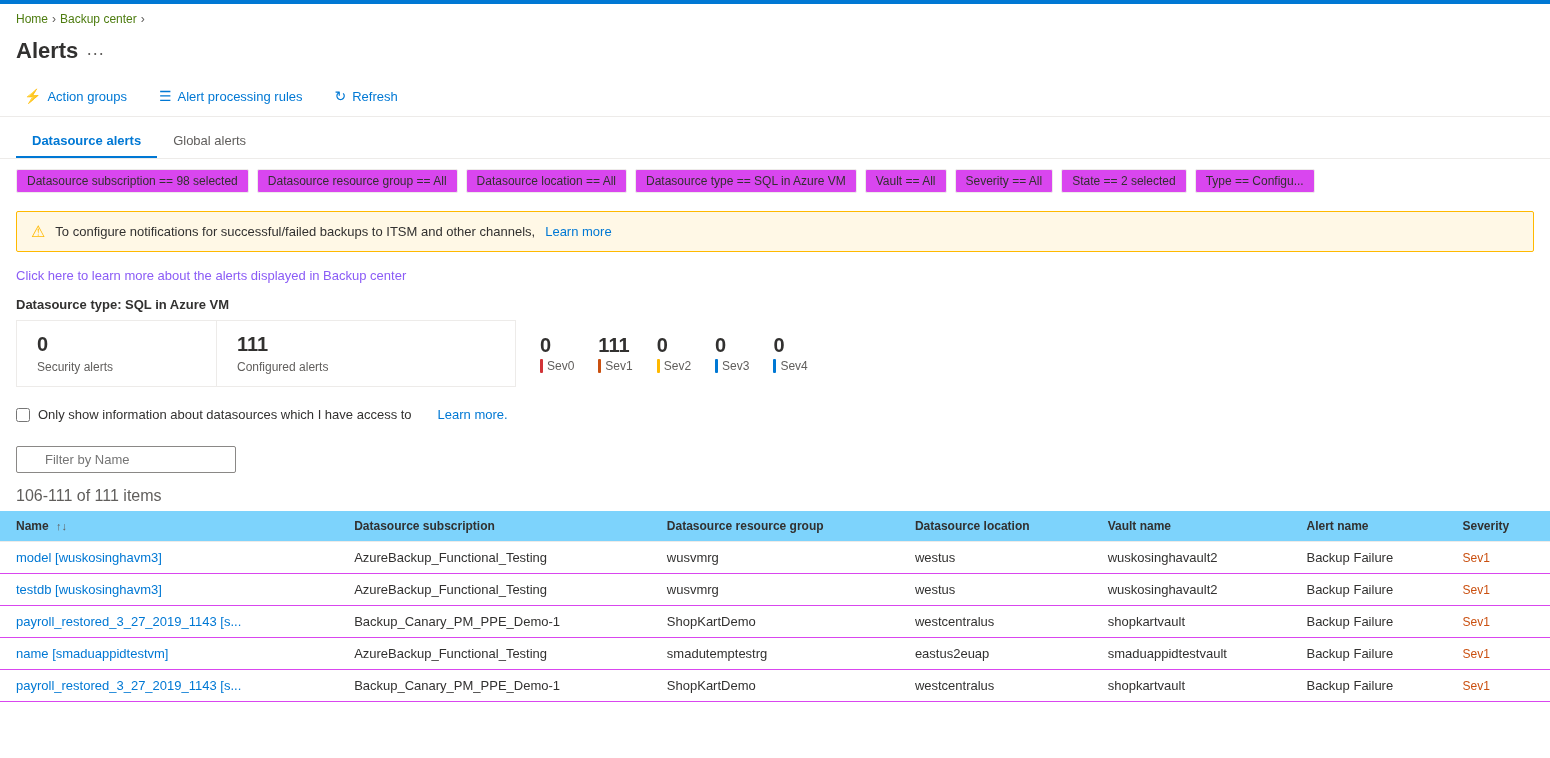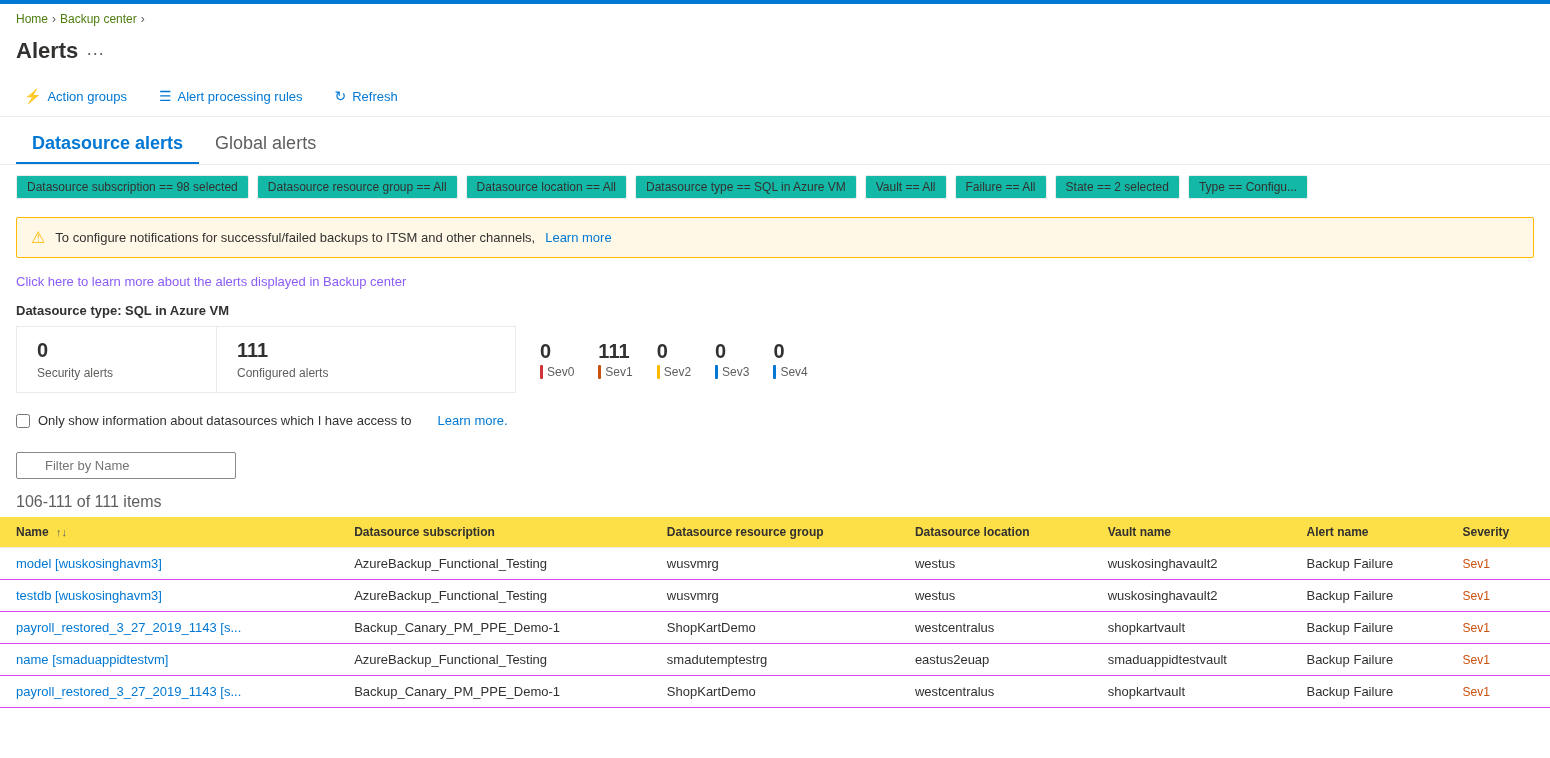--- a/index.html
+++ b/index.html
@@ -13,25 +13,25 @@
     
     .page-header { padding: 4px 16px 12px; display: flex; align-items: flex-end; gap: 8px; }
     .page-title { font-size: 22px; font-weight: 600; color: #323130; }
     .page-menu { color: #605e5c; font-size: 18px; cursor: pointer; }
     
     .toolbar { padding: 8px 16px; display: flex; align-items: center; gap: 16px; border-bottom: 1px solid #edebe9; }
     .toolbar-btn { display: flex; align-items: center; gap: 6px; color: #0078d4; cursor: pointer; font-size: 13px; background: none; border: none; padding: 4px 8px; }
     .toolbar-icon { font-size: 14px; }
     
     .tabs { display: flex; padding: 0 16px; border-bottom: 1px solid #edebe9; margin-top: 8px; }
-    .tab { padding: 8px 16px; cursor: pointer; font-size: 18px; color: #605e5c; border-bottom: 2px solid transparent; }
+    .tab { padding: 8px 16px; cursor: pointer; font-size: 13px; color: #605e5c; border-bottom: 2px solid transparent; }
     .tab.active { color: #0078d4; border-bottom: 2px solid #0078d4; font-weight: 600; }
     
     .filters { padding: 10px 16px; display: flex; gap: 8px; overflow-x: auto; flex-wrap: nowrap; }
-    .filter-chip { background: #14b8a6; border: 1px solid #edebe9; border-radius: 2px; padding: 4px 10px; font-size: 12px; white-space: nowrap; cursor: pointer; color: #323130; }
+    .filter-chip { background: #d946ef; border: 1px solid #edebe9; border-radius: 2px; padding: 4px 10px; font-size: 12px; white-space: nowrap; cursor: pointer; color: #323130; }
     
     .alert-banner { margin: 8px 16px; background: #fff8e6; border: 1px solid #ffb900; border-radius: 2px; padding: 10px 14px; display: flex; align-items: center; gap: 10px; font-size: 13px; }
     .alert-icon { color: #ffb900; font-size: 16px; }
     .alert-link { color: #0078d4; text-decoration: none; }
     
     .info-link { padding: 8px 16px; color: #8b5cf6; text-decoration: none; font-size: 13px; display: block; }
     
     .section-title { padding: 6px 16px 8px; font-size: 13px; font-weight: 600; color: #323130; }
     
     .stats-row { display: flex; align-items: stretch; padding: 0 16px 12px; gap: 0; }
@@ -57,21 +57,21 @@
     .learn-link { color: #0078d4; text-decoration: none; padding-left: 18px; }
     
     .filter-row { padding: 8px 16px; }
     .filter-input { border: 1px solid #8a8886; border-radius: 2px; padding: 5px 10px 5px 28px; width: 220px; font-size: 13px; color: #323130; position: relative; }
     .filter-input-wrap { position: relative; display: inline-block; }
     .filter-input-icon { position: absolute; left: 8px; top: 50%; transform: translateY(-50%); color: #605e5c; font-size: 13px; }
     
     .items-count { padding: 6px 16px; font-size: 16px; color: #605e5c; }
     
     .table { width: 100%; border-collapse: collapse; }
-    .table th { padding: 8px 16px; text-align: left; font-size: 12px; font-weight: 600; color: #323130; border-bottom: 1px solid #edebe9; background: #fde047; white-space: nowrap; }
+    .table th { padding: 8px 16px; text-align: left; font-size: 12px; font-weight: 600; color: #323130; border-bottom: 1px solid #edebe9; background: #7dd3fc; white-space: nowrap; }
     .table td { padding: 8px 16px; font-size: 13px; color: #323130; border-bottom: 1px solid #d946ef; }
     .name-link { color: #0078d4; text-decoration: none; }
     .sort-icon { margin-left: 4px; color: #605e5c; font-size: 11px; }
     .sev-badge { font-size: 12px; }
     .sev1-badge { color: #ca5010; }
     
     .table-container { overflow-x: auto; }
   </style>
 </head>
 <body>
@@ -109,21 +109,21 @@
   <div class="tab active">Datasource alerts</div>
   <div class="tab">Global alerts</div>
 </div>
 
 <div class="filters">
   <div class="filter-chip">Datasource subscription == 98 selected</div>
   <div class="filter-chip">Datasource resource group == All</div>
   <div class="filter-chip">Datasource location == All</div>
   <div class="filter-chip">Datasource type == SQL in Azure VM</div>
   <div class="filter-chip">Vault == All</div>
-  <div class="filter-chip">Failure == All</div>
+  <div class="filter-chip">Severity == All</div>
   <div class="filter-chip">State == 2 selected</div>
   <div class="filter-chip">Type == Configu...</div>
 </div>
 
 <div class="alert-banner">
   <span class="alert-icon">⚠</span>
   <span>To configure notifications for successful/failed backups to ITSM and other channels,</span>
   <a href="#" class="alert-link">Learn more</a>
 </div>
 

